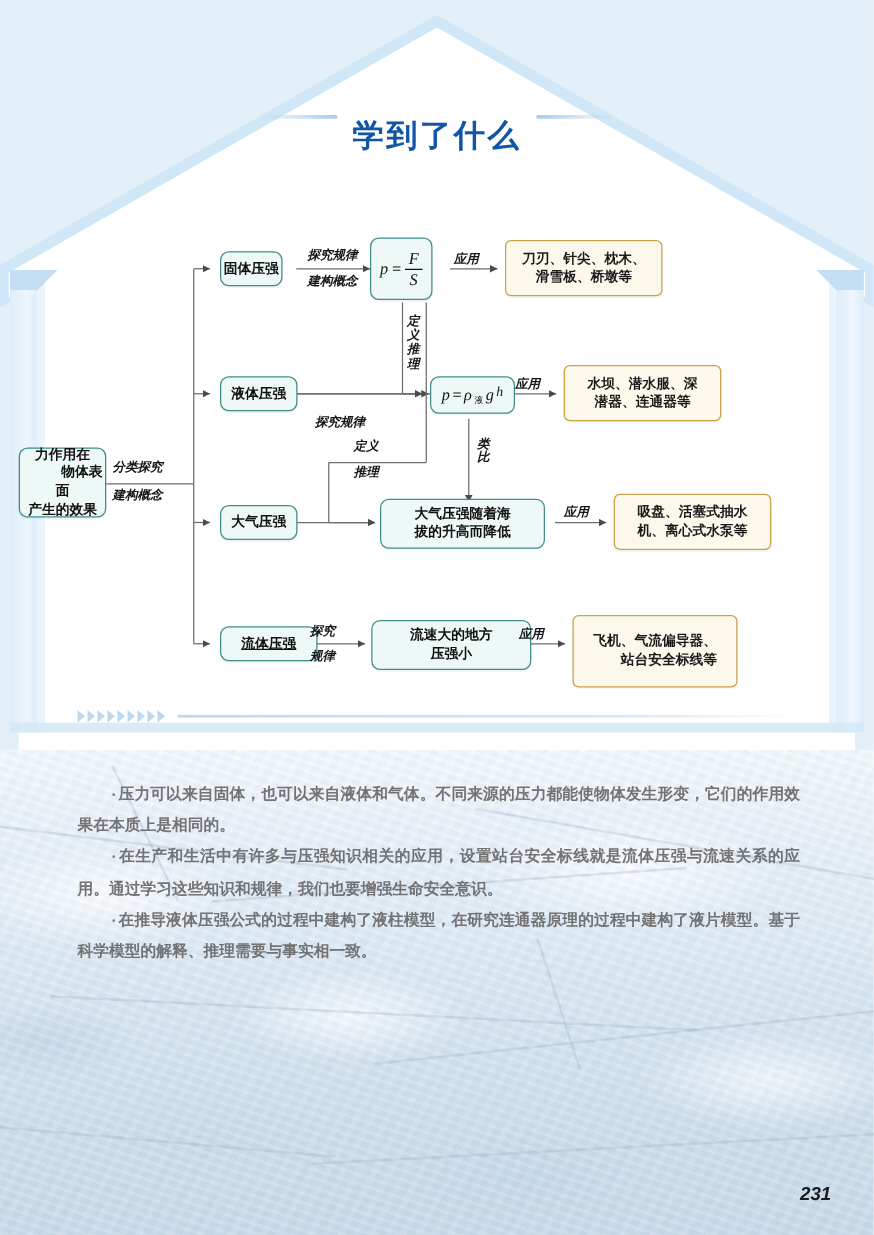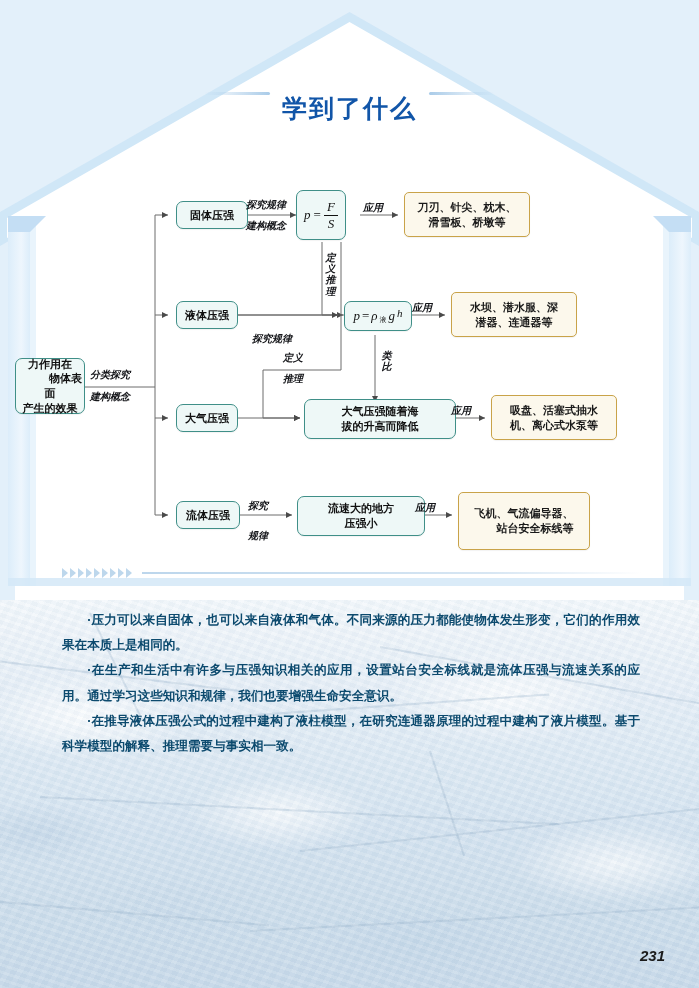--- a/index.html
+++ b/index.html
@@ -79,23 +79,23 @@
   .chevrons{display:flex;align-items:center;}
   .chev{
     width:0;height:0;border-top:5px solid transparent;border-bottom:5px solid transparent;
     border-left:6px solid #bdd7ec;margin-right:2px;
   }
   .div-line{flex:1;height:2px;margin-left:8px;
     background:linear-gradient(90deg,#bcd6ec,#d7e6f3 70%,rgba(215,230,243,0));}
 
   
   .body-text{
-    position:absolute;left:62px;top:608px;width:578px;
-    font-family:Liberation Sans, sans-serif;
-    font-size:12.6px;line-height:2.0;color:#0c4a6e;text-align:justify;
+    position:absolute;left:62px;top:624px;width:578px;
+    font-family:Liberation Mono, monospace;
+    font-size:12.6px;line-height:2.0;color:#737373;text-align:justify;
     font-weight:600;
   }
   .body-text p{margin:0;text-indent:2em;}
 
   .page-no{
     position:absolute;right:34px;bottom:24px;
     font-family:"Liberation Sans","DejaVu Sans",sans-serif;
     font-size:15px;font-weight:bold;color:#1b1b1b;font-style:italic;
   }
 </style>
@@ -213,21 +213,21 @@
       <span style="display:block;">
         <span></span>
         <i style="font-style:normal;">力作用在</i><br>
         <i style="font-style:normal;padding-left:31px;">物体表面</i><br>
         <i style="font-style:normal;">产生的效果</i>
       </span>
     </div>
     <div class="edge-label" style="left:90px;top:199px;">分类探究</div>
     <div class="edge-label" style="left:90px;top:221px;">建构概念</div>
 
-    <div class="node" style="left:176px;top:31px;width:72px;height:28px;">固体压强</div>
+    <div class="node" style="left:176px;top:31px;width:50px;height:28px;">固体压强</div>
     <div class="edge-label" style="left:246px;top:29px;">探究规律</div>
     <div class="edge-label" style="left:246px;top:50px;">建构概念</div>
 
     <div class="node formula" style="left:296px;top:20px;width:50px;height:50px;">
       <span style="display:inline-flex;align-items:center;gap:3px;">
         <span style="font-style:italic;">p</span>
           <span style="font-style:normal;">=</span>
         <span style="display:inline-block;text-align:center;line-height:1.05;">
           <span style="display:block;border-bottom:1px solid #111;padding:0 3px 1px;font-style:italic;">F</span>
           <span style="display:block;padding-top:1px;font-style:italic;">S</span>
@@ -275,38 +275,38 @@
     <div class="edge-label" style="left:283px;top:182px;">定义</div>
     <div class="edge-label" style="left:283px;top:203px;">推理</div>
 
     <div class="edge-label vert" style="left:381px;top:180px;">
       <span>类</span><br>
       <span>比</span>
     </div>
 
     <div class="node" style="left:176px;top:234px;width:62px;height:28px;">大气压强</div>
 
-    <div class="node" style="left:304px;top:229px;width:152px;height:40px;">
+    <div class="node" style="left:304px;top:229px;width:132px;height:40px;">
       <span style="display:block;padding:0 4px;">
         <i style="font-style:normal;">大气压强随着海</i><br>
         <i style="font-style:normal;">拔的升高而降低</i>
       </span>
     </div>
 
     <div class="edge-label" style="left:451px;top:235px;">应用</div>
     <div class="node app" style="left:491px;top:225px;width:126px;height:45px;">
       <span style="display:block;padding:0 5px;">
         <i style="font-style:normal;">吸盘、活塞式抽水</i><br>
         <i style="font-style:normal;">机、离心式水泵等</i>
       </span>
     </div>
 
-    <div class="node" style="left:176px;top:331px;width:64px;height:28px;">流体压强</div>
+    <div class="node" style="left:176px;top:331px;width:78px;height:28px;text-decoration:underline;">流体压强</div>
     <div class="edge-label" style="left:248px;top:330px;">探究</div>
-    <div class="edge-label" style="left:248px;top:360px;">规律</div>
+    <div class="edge-label" style="left:248px;top:350px;">规律</div>
 
     <div class="node" style="left:297px;top:326px;width:128px;height:40px;">
       <span style="display:block;padding:0 4px;">
         <i style="font-style:normal;">流速大的地方</i><br>
         <i style="font-style:normal;">压强小</i>
       </span>
     </div>
 
     <div class="edge-label" style="left:415px;top:332px;">应用</div>
     <div class="node app" style="left:458px;top:322px;width:132px;height:58px;text-align:right;">

